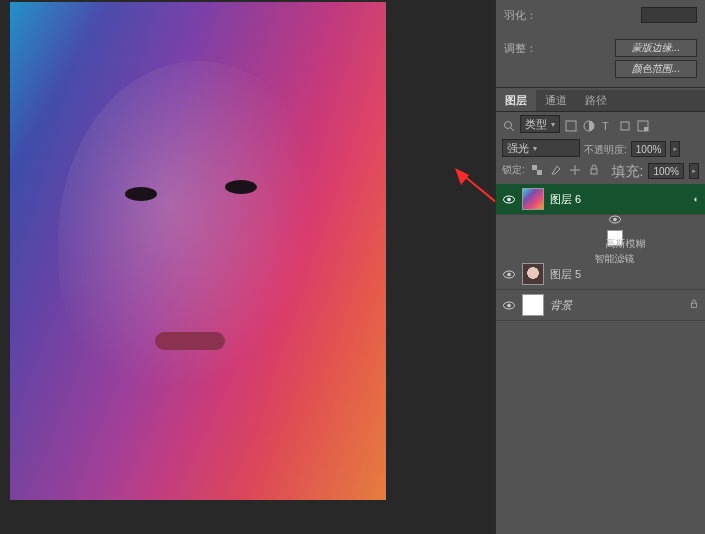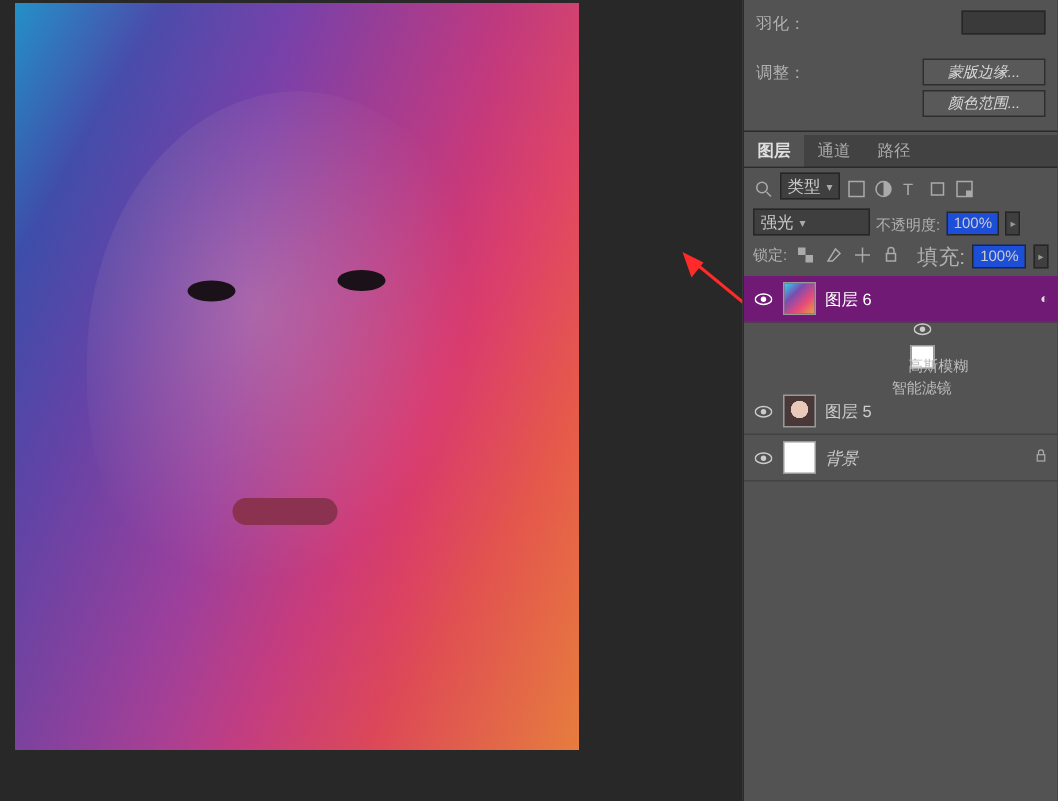--- a/index.html
+++ b/index.html
@@ -29,28 +29,28 @@
 .tabs { display: flex; background: #424242; border-bottom: 1px solid #2a2a2a; }
 .tab { padding: 3px 9px; color: #aaa; cursor: pointer; }
 .tab.active { background: #535353; color: #e0e0e0; font-weight: bold; }
 
 .filter-row { display: flex; align-items: flex-end; gap: 4px; padding: 3px 6px; }
 .select { display: flex; align-items: center; background: #3f3f3f; border: 1px solid #262626; height: 18px; padding: 0 4px; gap: 4px; }
 .select .chev { font-size: 8px; color: #aaa; }
 .ico { width: 14px; height: 14px; display: inline-flex; align-items: center; justify-content: center; color: #aaa; }
 .ico svg { width: 12px; height: 12px; fill: #aaa; }
 
-.pct-box { display: flex; align-items: center; background: #1d4ed8; border: 1px solid #262626; height: 16px; padding: 0 4px; font-size: 10px; }
+.pct-box { display: flex; align-items: center; background: #404040; border: 1px solid #262626; height: 16px; padding: 0 4px; font-size: 10px; }
 .caret { width: 10px; height: 16px; background: #3f3f3f; border: 1px solid #262626; display: flex; align-items: center; justify-content: center; font-size: 7px; color: #999; }
 
 .lock-row { display: flex; gap: 5px; padding: 3px 6px; }
 
 .layers { padding: 0; }
 .layer { display: flex; align-items: center; gap: 6px; padding: 4px 6px; border-bottom: 1px solid #434343; }
-.layer.selected { background: #701a75; color: #fff; }
+.layer.selected { background: #14532d; color: #fff; }
 .vis { width: 14px; display: flex; justify-content: center; }
 .thumb { width: 22px; height: 22px; border: 1px solid #999; background: #fff; flex-shrink: 0; }
 .thumb.grad { background: linear-gradient(135deg,#2ad6f0,#7a4db0,#e84a7a,#e6a040); }
 .thumb.port { background: radial-gradient(circle at 50% 45%, #e8c8b8 38%, #4a3838 40%); }
 .layer-name { flex: 1; font-size: 11px; }
 .sub { padding-left: 28px; font-size: 10px; color: #bbb; display: flex; align-items: center; gap: 6px; height: 22px; flex-direction: column; }
 .sub .thumb { width: 16px; height: 16px; }
 .fx-badge { font-size: 9px; color: #ddd; }
 
 .arrow { position: absolute; left: 445px; top: 165px; width: 90px; height: 70px; pointer-events: none; }

